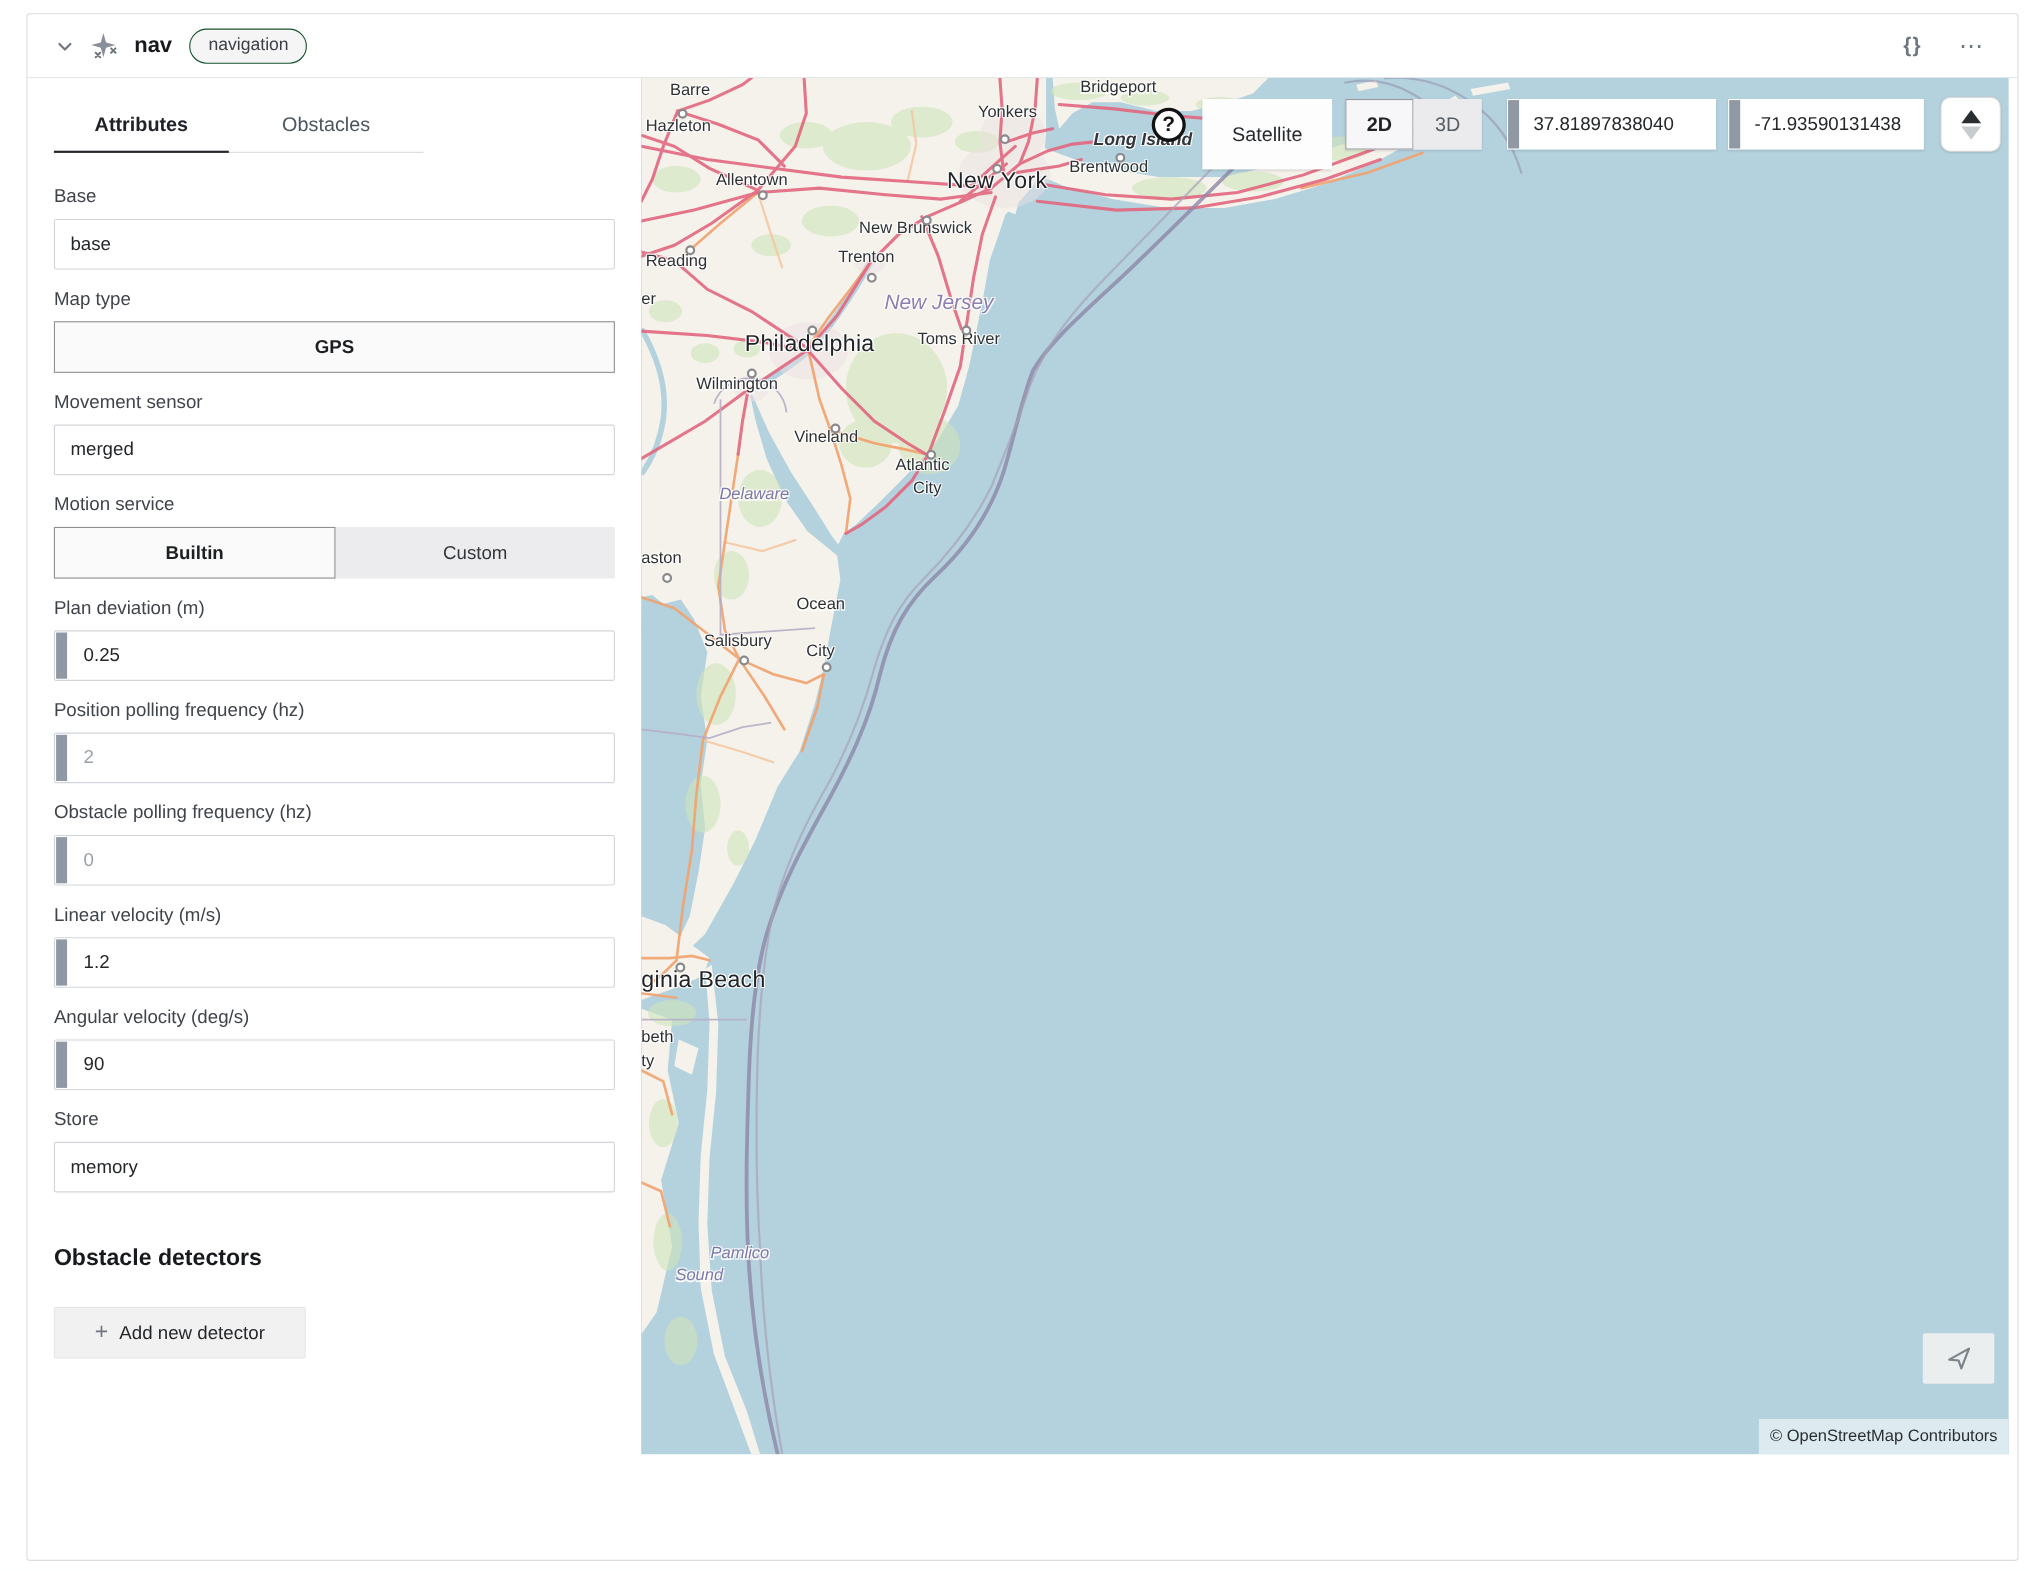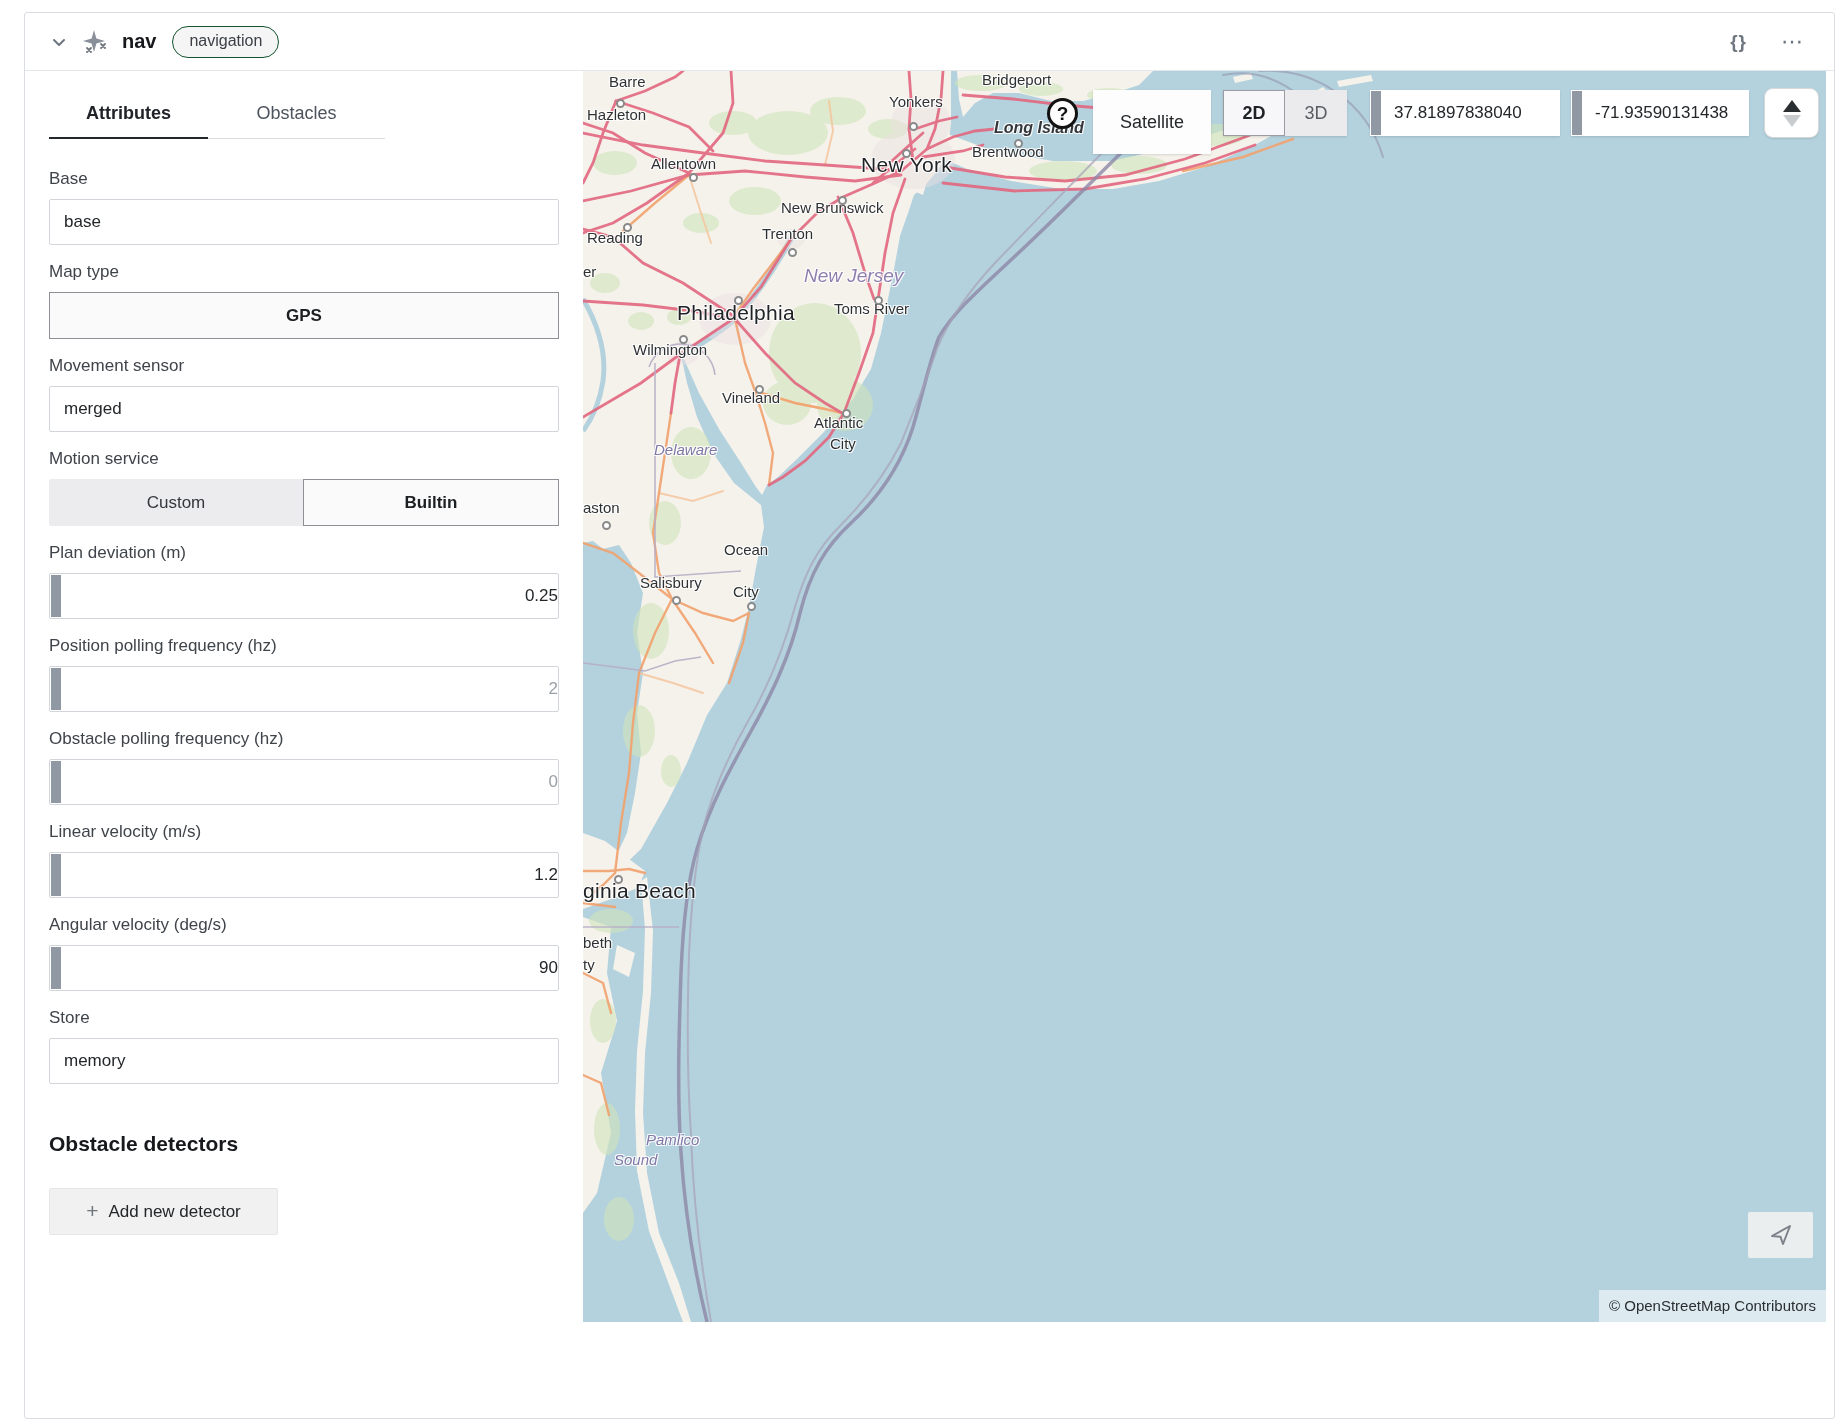--- a/index.html
+++ b/index.html
@@ -28,21 +28,21 @@
   .tabs{display:flex;width:336px;border-bottom:1px solid #dadde0;margin-top:22px;}
   .tab{text-align:center;font-size:18px;padding:10px 0 13px;cursor:pointer;box-sizing:border-box;}
   .tab.active{font-weight:bold;color:#202328;border-bottom:2px solid #24272b;margin-bottom:-1px;}
   .tab.inactive{color:#4c545e;}
   .tab.t1{width:159px;} .tab.t2{width:177px;}
 
   
   .flabel{font-size:17px;color:#3f444a;margin-top:17px;margin-bottom:10px;}
   .input{position:relative;height:46px;border:1px solid #d2d6da;border-radius:2px;background:#fff;
          display:flex;align-items:center;padding-left:14px;font-size:17px;color:#24272a;box-sizing:border-box;cursor:text;}
-  .input.number{padding-left:26px;justify-content:flex-end;}
+  .input.number{padding-left:26px;}
   .numbar{position:absolute;left:1px;top:1px;bottom:1px;width:10px;background:#9099a3;}
   .ghost{color:#9aa1a9;}
   .seg{display:flex;width:100%;height:47px;background:#ececee;border-radius:2px;}
   .seg-cell{flex:1;display:flex;align-items:center;justify-content:center;font-size:17px;color:#33373c;cursor:pointer;box-sizing:border-box;}
   .seg-cell.selected{background:#fafafa;border:1px solid #8f9095;font-weight:bold;color:#1d2023;}
   .section-h{font-size:21px;font-weight:bold;color:#17191c;margin-top:48px;}
   .add-btn{margin-top:32px;width:227px;height:45px;background:#f1f1f2;border:1px solid #e6e6e8;border-radius:2px;
            display:flex;align-items:center;justify-content:center;gap:10px;font-size:17px;color:#24272a;cursor:pointer;}
   .plus{color:#70767e;font-size:21px;line-height:1;margin-top:-2px;}
 
@@ -134,22 +134,22 @@
         <div class="seg-cell selected">GPS</div>
       </div>
 
       <div class="flabel">Movement sensor</div>
       <div class="input">
             <span>merged</span>
           </div>
 
       <div class="flabel">Motion service</div>
       <div class="seg">
+        <div class="seg-cell selected">Builtin</div>
         <div class="seg-cell">Custom</div>
-        <div class="seg-cell selected">Builtin</div>
       </div>
 
       <div class="flabel">Plan deviation (m)</div>
       <div class="input number">
             <span class="numbar"></span>
             <span>0.25</span>
           </div>
 
       <div class="flabel">Position polling frequency (hz)</div>
       <div class="input number">

